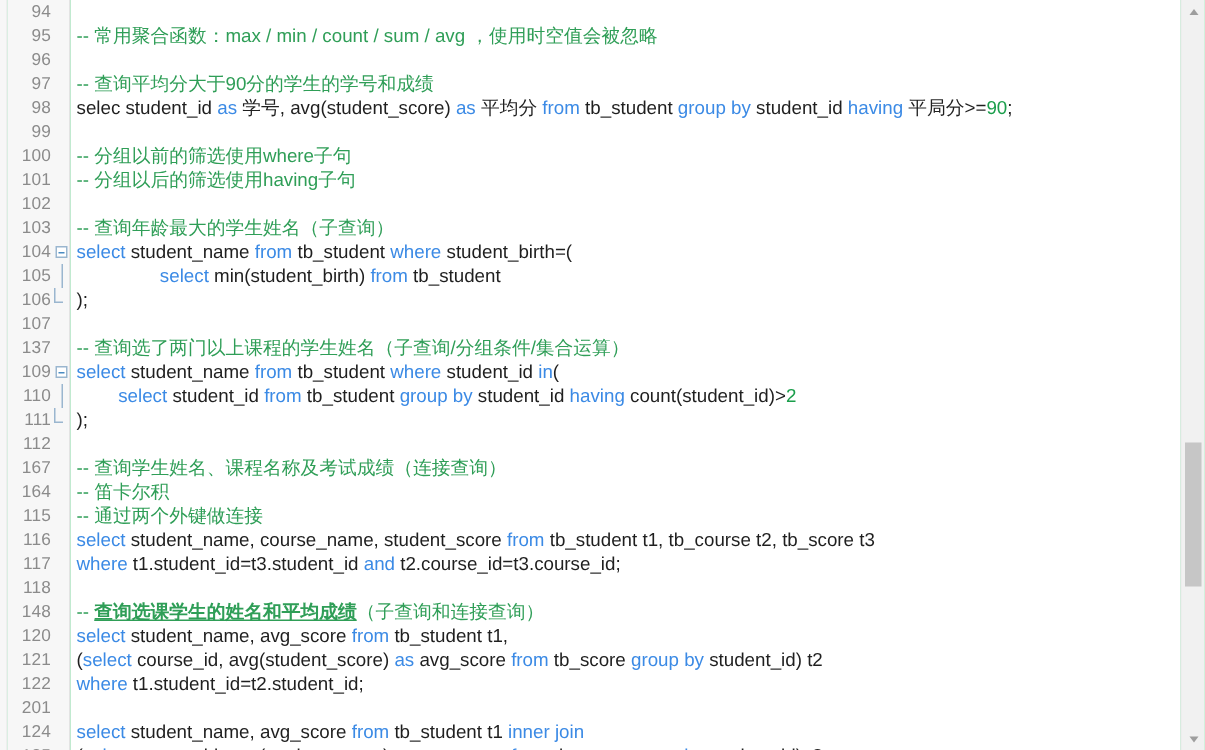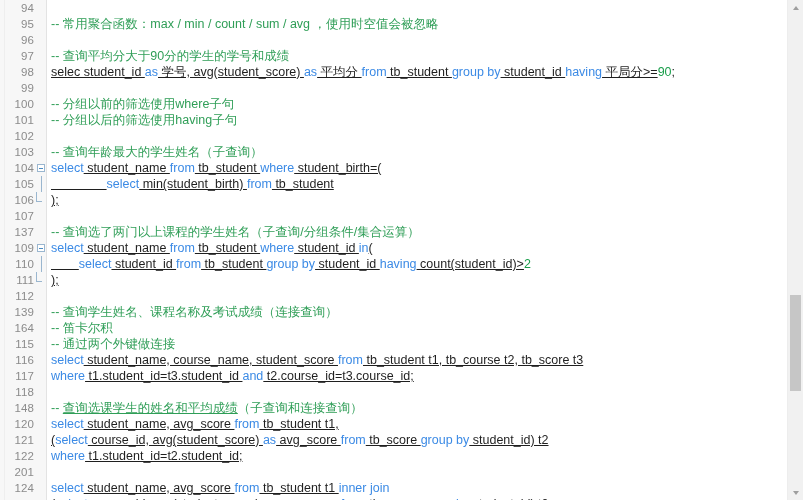--- a/index.html
+++ b/index.html
@@ -118,23 +118,23 @@
   }
   .cline {
     height: 16px;
     line-height: 16px;
     white-space: pre;
     color: #202020;
   }
   .kw   { color: #3b8ae5; }
   .cmt  { color: #2f9e57; margin-top: 24px; }
   .num  { color: #1a9e4b; text-align: center; }
-  .plain{ color: #1f1f1f; text-decoration: underline; }
+  .plain{ color: #1f1f1f; }
   .sq   { text-decoration: underline; text-decoration-style: solid;
-          text-decoration-color: #2f9e57; text-underline-offset: 1px; }
+          text-decoration-color: #2f9e57; text-underline-offset: 1px; font-weight: bold; }
 
   
   .vscroll {
     flex: 0 0 auto;
     width: 15px;
     background: #f1f1f1;
     position: relative;
     border-left: 1px solid #ededed;
   }
   .vs-arrow {
@@ -229,21 +229,21 @@
           <span class="foldline"></span>
         </div>
         <div class="lnrow">
           <span class="lnum">111</span>
           <span class="foldend"></span>
         </div>
         <div class="lnrow">
           <span class="lnum">112</span>
         </div>
         <div class="lnrow">
-          <span class="lnum">139</span>
+          <span class="lnum">167</span>
         </div>
         <div class="lnrow">
           <span class="lnum">164</span>
         </div>
         <div class="lnrow">
           <span class="lnum">115</span>
         </div>
         <div class="lnrow">
           <span class="lnum">116</span>
         </div>

